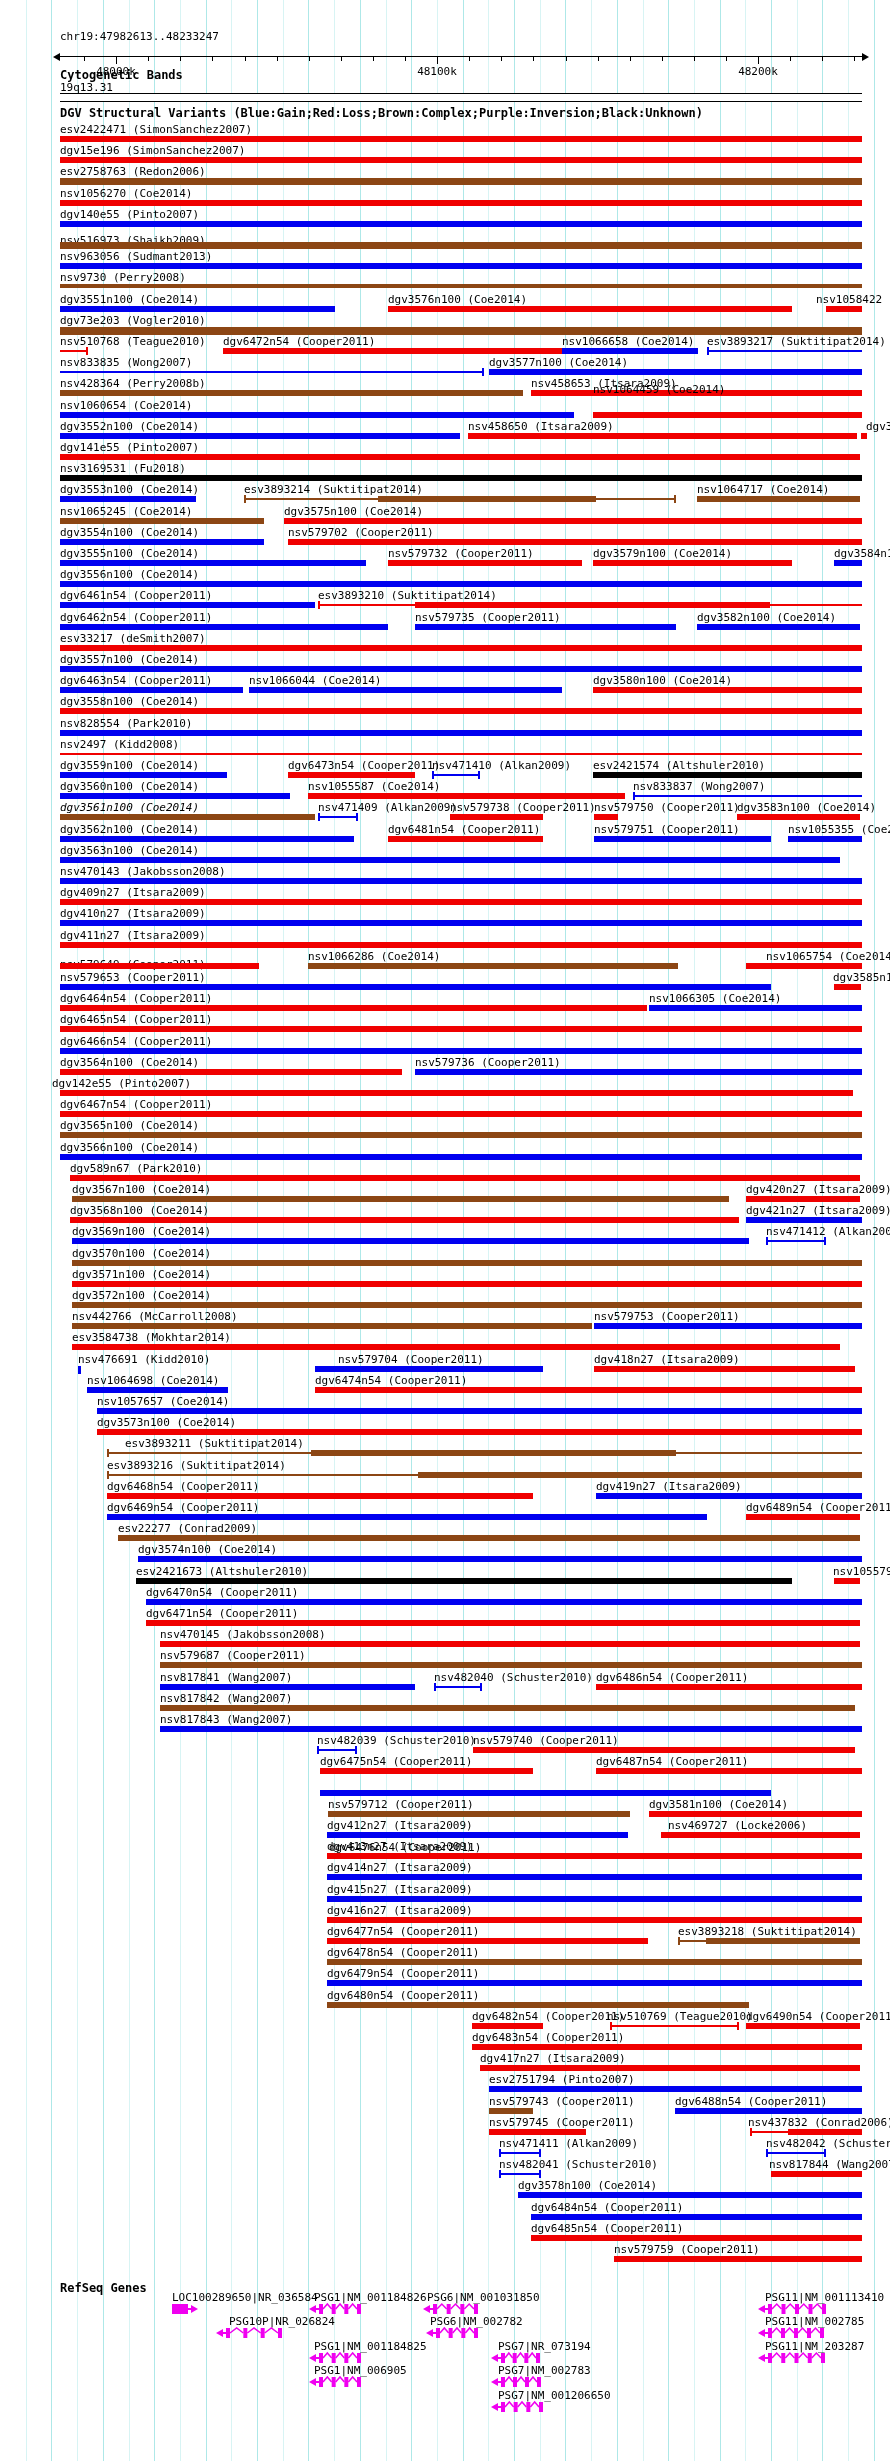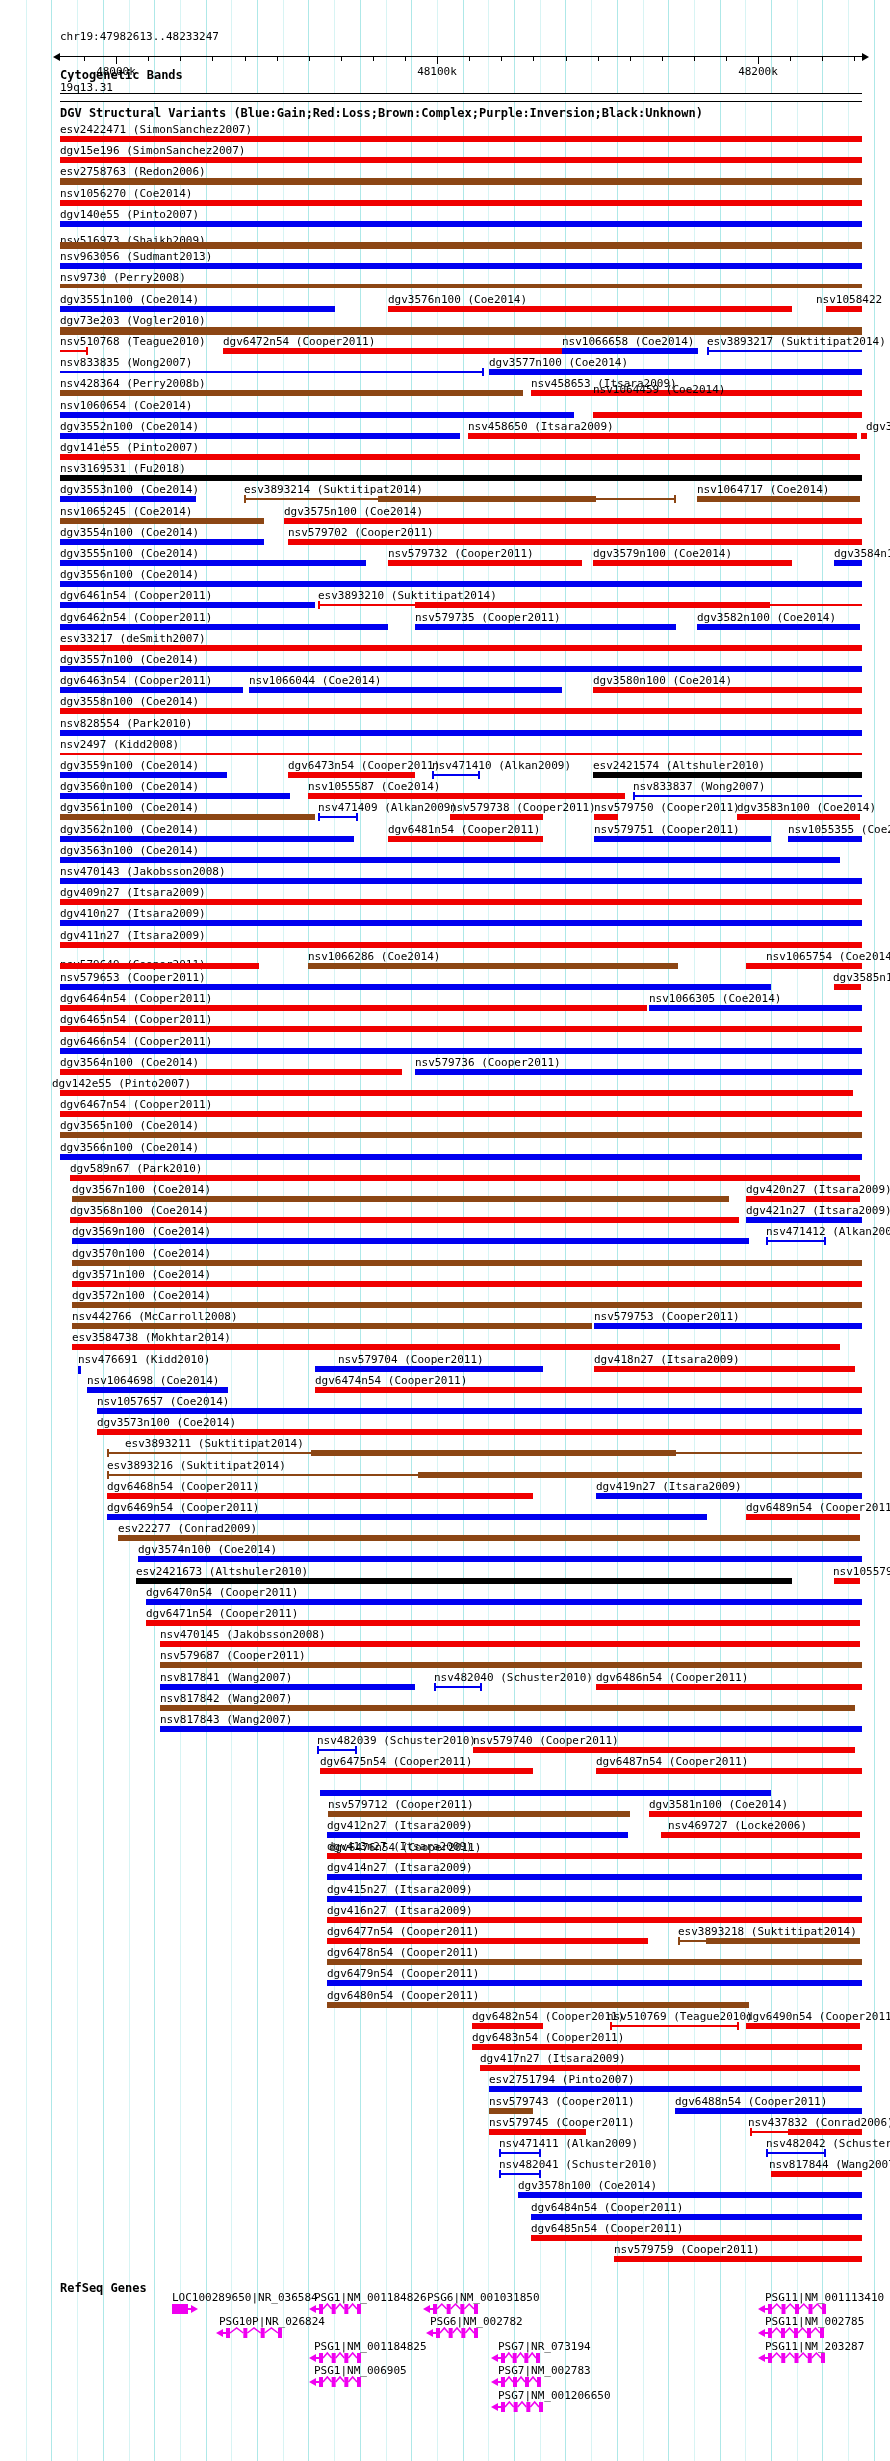--- a/index.html
+++ b/index.html
@@ -226,21 +226,21 @@
       <div class="bar" style="left: 478px; top: 771px; width: 2px; height: 8px; background: rgb(0, 0, 240);"></div>
       <div class="lbl" style="left: 593px; top: 760px;">esv2421574 (Altshuler2010)</div>
       <div class="bar" style="left: 593px; top: 772px; width: 269px; height: 6px; background: rgb(0, 0, 0);"></div>
       <div class="lbl" style="left: 60px; top: 781.2px;">dgv3560n100 (Coe2014)</div>
       <div class="bar" style="left: 60px; top: 793.2px; width: 230px; height: 6px; background: rgb(0, 0, 240);"></div>
       <div class="lbl" style="left: 308px; top: 781.2px;">nsv1055587 (Coe2014)</div>
       <div class="bar" style="left: 308px; top: 793.2px; width: 317px; height: 6px; background: rgb(240, 0, 0);"></div>
       <div class="lbl" style="left: 633px; top: 781.2px;">nsv833837 (Wong2007)</div>
       <div class="bar" style="left: 633px; top: 795.2px; width: 229px; height: 2px; background: rgb(0, 0, 240);"></div>
       <div class="bar" style="left: 633px; top: 792.2px; width: 2px; height: 8px; background: rgb(0, 0, 240);"></div>
-      <div class="lbl" style="left: 60px; top: 802.4px;">dgv3561n100 (Coe2014)</div>
+      <div class="lbl" style="left: 60px; top: 802.4px; font-style: italic;">dgv3561n100 (Coe2014)</div>
       <div class="bar" style="left: 60px; top: 814.4px; width: 255px; height: 6px; background: rgb(140, 70, 20);"></div>
       <div class="lbl" style="left: 318px; top: 802.4px;">nsv471409 (Alkan2009)</div>
       <div class="bar" style="left: 318px; top: 816.4px; width: 40px; height: 2px; background: rgb(0, 0, 240);"></div>
       <div class="bar" style="left: 318px; top: 813.4px; width: 2px; height: 8px; background: rgb(0, 0, 240);"></div>
       <div class="bar" style="left: 356px; top: 813.4px; width: 2px; height: 8px; background: rgb(0, 0, 240);"></div>
       <div class="lbl" style="left: 450px; top: 802.4px;">nsv579738 (Cooper2011)</div>
       <div class="bar" style="left: 450px; top: 814.4px; width: 93px; height: 6px; background: rgb(240, 0, 0);"></div>
       <div class="lbl" style="left: 594px; top: 802.4px;">nsv579750 (Cooper2011)</div>
       <div class="bar" style="left: 594px; top: 814.4px; width: 24px; height: 6px; background: rgb(240, 0, 0);"></div>
       <div class="lbl" style="left: 737px; top: 802.4px;">dgv3583n100 (Coe2014)</div>
@@ -521,21 +521,21 @@
           <polyline points="27.5,6 32.25,1 37,6" fill="none" stroke="#f000f0" stroke-width="1.5"></polyline>
           <polyline points="41,6 45.75,1 50.5,6" fill="none" stroke="#f000f0" stroke-width="1.5"></polyline>
           <polyline points="54.5,6 59.25,1 64,6" fill="none" stroke="#f000f0" stroke-width="1.5"></polyline>
           <rect x="10" y="1" width="4" height="10" fill="#f000f0"></rect>
           <rect x="23.5" y="1" width="4" height="10" fill="#f000f0"></rect>
           <rect x="37" y="1" width="4" height="10" fill="#f000f0"></rect>
           <rect x="50.5" y="1" width="4" height="10" fill="#f000f0"></rect>
           <rect x="64" y="1" width="4" height="10" fill="#f000f0"></rect>
         </svg>
       </div>
-      <div class="lbl" style="left: 219px; top: 2316px;">PSG10P|NR_026824</div>
+      <div class="lbl" style="left: 229px; top: 2316px;">PSG10P|NR_026824</div>
       <div style="position: absolute; left: 216px; top: 2327px;">
         <svg width="68" height="12">
           <polygon points="0,6 7,2 7,10" fill="#f000f0"></polygon>
           <line x1="5" y1="6" x2="12" y2="6" stroke="#f000f0" stroke-width="2"></line>
           <polyline points="14,6 20.666666666666664,1 27.333333333333332,6" fill="none" stroke="#f000f0" stroke-width="1.5"></polyline>
           <polyline points="31.333333333333332,6 38,1 44.666666666666664,6" fill="none" stroke="#f000f0" stroke-width="1.5"></polyline>
           <polyline points="48.666666666666664,6 55.33333333333333,1 62,6" fill="none" stroke="#f000f0" stroke-width="1.5"></polyline>
           <rect x="10" y="1" width="4" height="10" fill="#f000f0"></rect>
           <rect x="27.333333333333332" y="1" width="4" height="10" fill="#f000f0"></rect>
           <rect x="44.666666666666664" y="1" width="4" height="10" fill="#f000f0"></rect>

